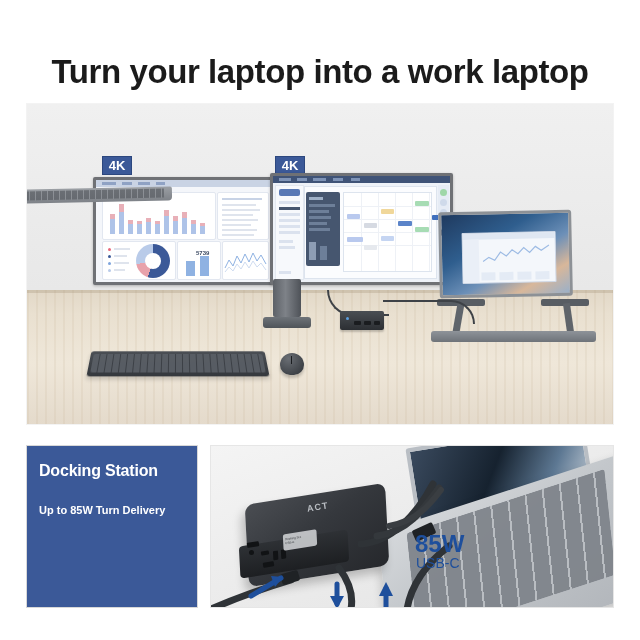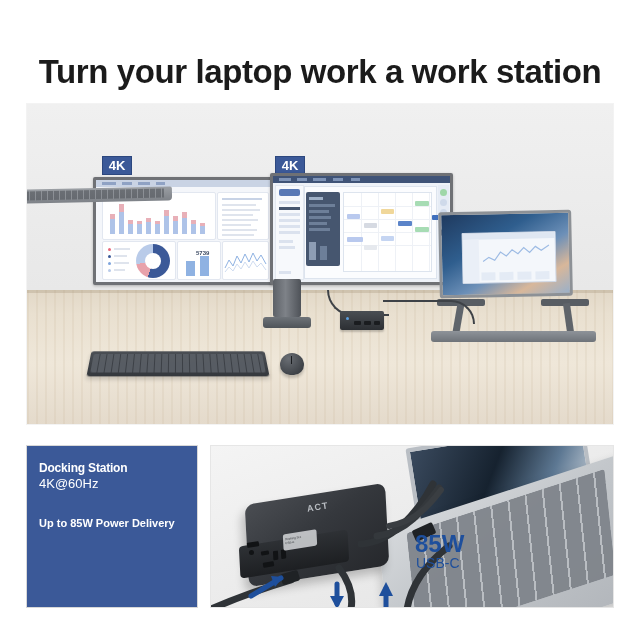--- a/index.html
+++ b/index.html
@@ -142,21 +142,21 @@
           background:radial-gradient(ellipse at 35% 25%,#6a6e74,#2e3237);
           border-radius:12px 12px 10px 10px;box-shadow:0 3px 3px rgba(0,0,0,.2);}
   .mouse:after{content:"";position:absolute;left:11px;top:3px;width:1px;height:8px;background:#1b1d20;}
 
   
   .bluepanel{
     position:absolute;left:26px;top:445px;width:172px;height:163px;
     background:#3b5998;border:1px solid #d8d8d8;box-sizing:border-box;
     padding:16px 0 0 12px;color:#ffffff;
   }
-  .bp-title{font-size:12px;font-weight:bold;line-height:1.12;letter-spacing:-0.2px;}
+  .bp-title{font-size:16px;font-weight:bold;line-height:1.12;letter-spacing:-0.2px;}
   .bp-l2,.bp-l3{font-size:14px;font-weight:bold;line-height:1.18;letter-spacing:-0.1px;}
   .bp-l4{font-size:13px;font-weight:normal;line-height:1.3;margin-top:1px;}
   .bp-foot{font-size:11px;font-weight:bold;margin-top:24px;}
 
   
   .photo2{
     position:absolute;left:210px;top:445px;width:404px;height:163px;
     background:linear-gradient(160deg,#f4f4f4 0%,#ededed 40%,#e4e4e4 100%);
     border:1px solid #e6e6e6;box-sizing:border-box;overflow:hidden;
   }
@@ -191,21 +191,21 @@
 
   
   .lbl85{position:absolute;left:204px;top:84px;font-size:24px;font-weight:bold;color:#1e4f9c;}
   .lblusbc{position:absolute;left:205px;top:109px;font-size:14px;color:#1e4f9c;}
 </style>
 </head>
 <body>
 
 <div class="page">
 
-  <div class="headline">Turn your laptop work a work station</div>
+  <div class="headline">Turn your laptop into a work laptop</div>
 
   <div class="hero">
     <div class="wall"></div>
     <div class="desk"></div>
 
     <div class="badge4k left">4K</div>
     <div class="badge4k right">4K</div>
 
     <div class="monitor mon-left">
       <div class="mon-screen">
@@ -387,22 +387,21 @@
     </div>
 
     <div class="keyboard">
       <div class="keys"></div>
     </div>
     <div class="mouse"></div>
   </div>
 
   <div class="bluepanel">
     <div class="bp-title">Docking Station</div>
-    <div class="bp-l4">4K@60Hz</div>
-    <div class="bp-foot">Up to 85W Power Delivery</div>
+    <div class="bp-foot">Up to 85W Turn Delivery</div>
   </div>
 
   <div class="photo2">
 
     <div class="mb-screen"></div>
     <div class="mb-base"></div>
     <div class="mb-keys"></div>
 
     <div class="dock"></div>
     <div class="dock-front">

